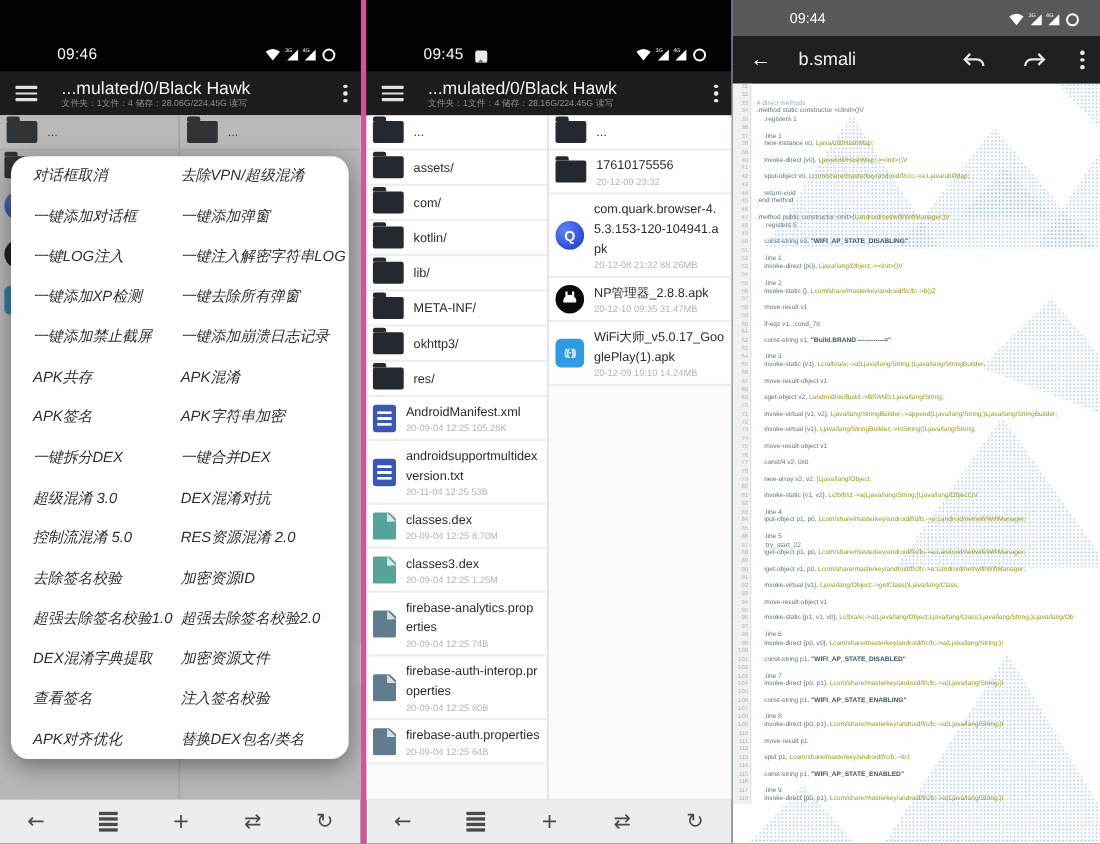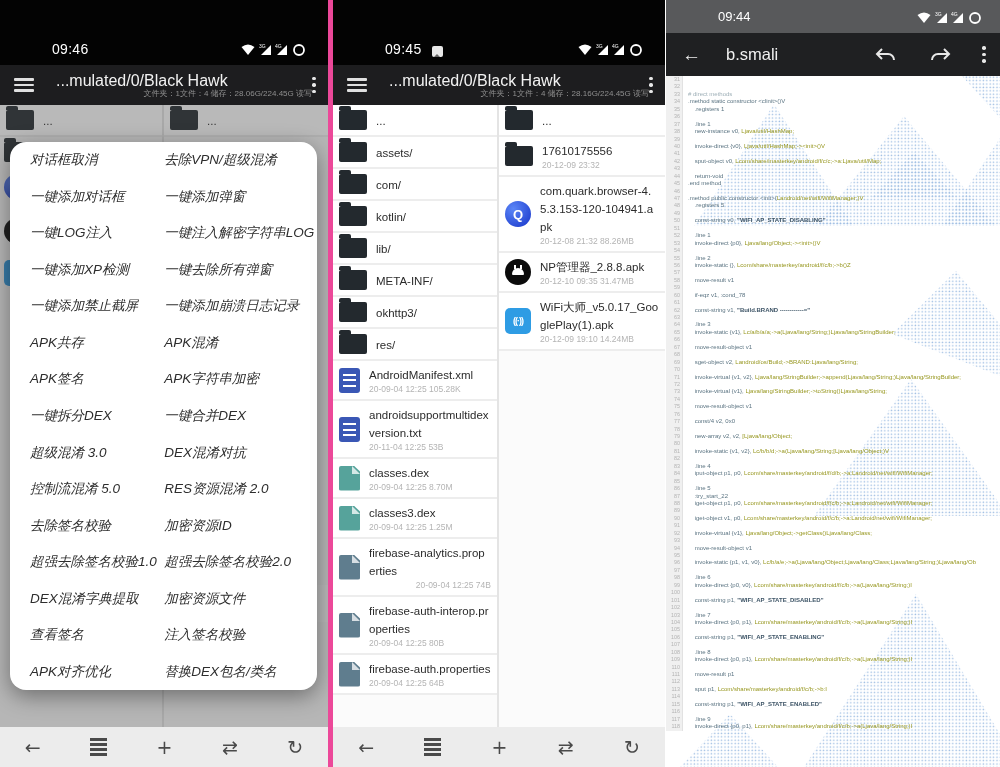--- a/index.html
+++ b/index.html
@@ -26,21 +26,21 @@
                      border:4px solid transparent; border-bottom-color:#666; }
 
   
   .apptoolbar { height:40px; background:#1d1d1f; display:flex; align-items:center;
                 padding:0 12px 0 14px; }
   .hamburger { width:20px; display:flex; flex-direction:column; gap:3px; margin-right:22px; }
   .hamburger i { display:block; height:2.4px; background:#e0e0e0; border-radius:1px; }
   .tblock { flex:1; min-width:0; }
   .ttitle { color:#f2f2f2; font-size:16px; font-weight:500; line-height:17px;
             white-space:nowrap; overflow:hidden; }
-  .tsub { color:#8e8e8e; font-size:8px; line-height:10px; white-space:nowrap; overflow:hidden;text-align:right; }
+  .tsub { color:#8e8e8e; font-size:8px; line-height:10px; white-space:nowrap; overflow:hidden; }
   .dots { width:4px; display:flex; flex-direction:column; gap:3px; align-items:center;
           padding:2px; cursor:pointer; }
   .dots i { width:3.4px; height:3.4px; border-radius:50%; background:#e8e8e8; display:block; }
 
   .toolbar3 { height:43px; background:#1f2022; display:flex; align-items:center;
               color:#f0f0f0; padding:0 14px 0 16px; gap:0; }
   .backarrow { font-size:19px; color:#eee; width:40px; }
   .ttitle3 { font-size:16.5px; font-weight:500; margin-left:4px; flex:1; }
   .tb3ic { margin-left:30px; }
 
@@ -312,21 +312,21 @@
           <div class="frow">
             <span class="fic ic-file teal"></span>
             <span class="ftext"><span class="fname">classes.dex</span><span class="fmeta" style="display: block;">20-09-04 12:25  8.70M</span></span>
           </div>
           <div class="frow">
             <span class="fic ic-file teal"></span>
             <span class="ftext"><span class="fname">classes3.dex</span><span class="fmeta" style="display: block;">20-09-04 12:25  1.25M</span></span>
           </div>
           <div class="frow">
             <span class="fic ic-file slate"></span>
-            <span class="ftext"><span class="fname">firebase-analytics.properties</span><span class="fmeta" style="display: block; text-align: right;">20-09-04 12:25  74B</span></span>
+            <span class="ftext"><span class="fname">firebase-analytics.properties</span><span class="fmeta" style="display: block;">20-09-04 12:25  74B</span></span>
           </div>
           <div class="frow">
             <span class="fic ic-file slate"></span>
             <span class="ftext"><span class="fname">firebase-auth-interop.properties</span><span class="fmeta" style="display: block;">20-09-04 12:25  80B</span></span>
           </div>
           <div class="frow">
             <span class="fic ic-file slate"></span>
             <span class="ftext"><span class="fname">firebase-auth.properties</span><span class="fmeta" style="display: block;">20-09-04 12:25  64B</span></span>
           </div>
         </div>

